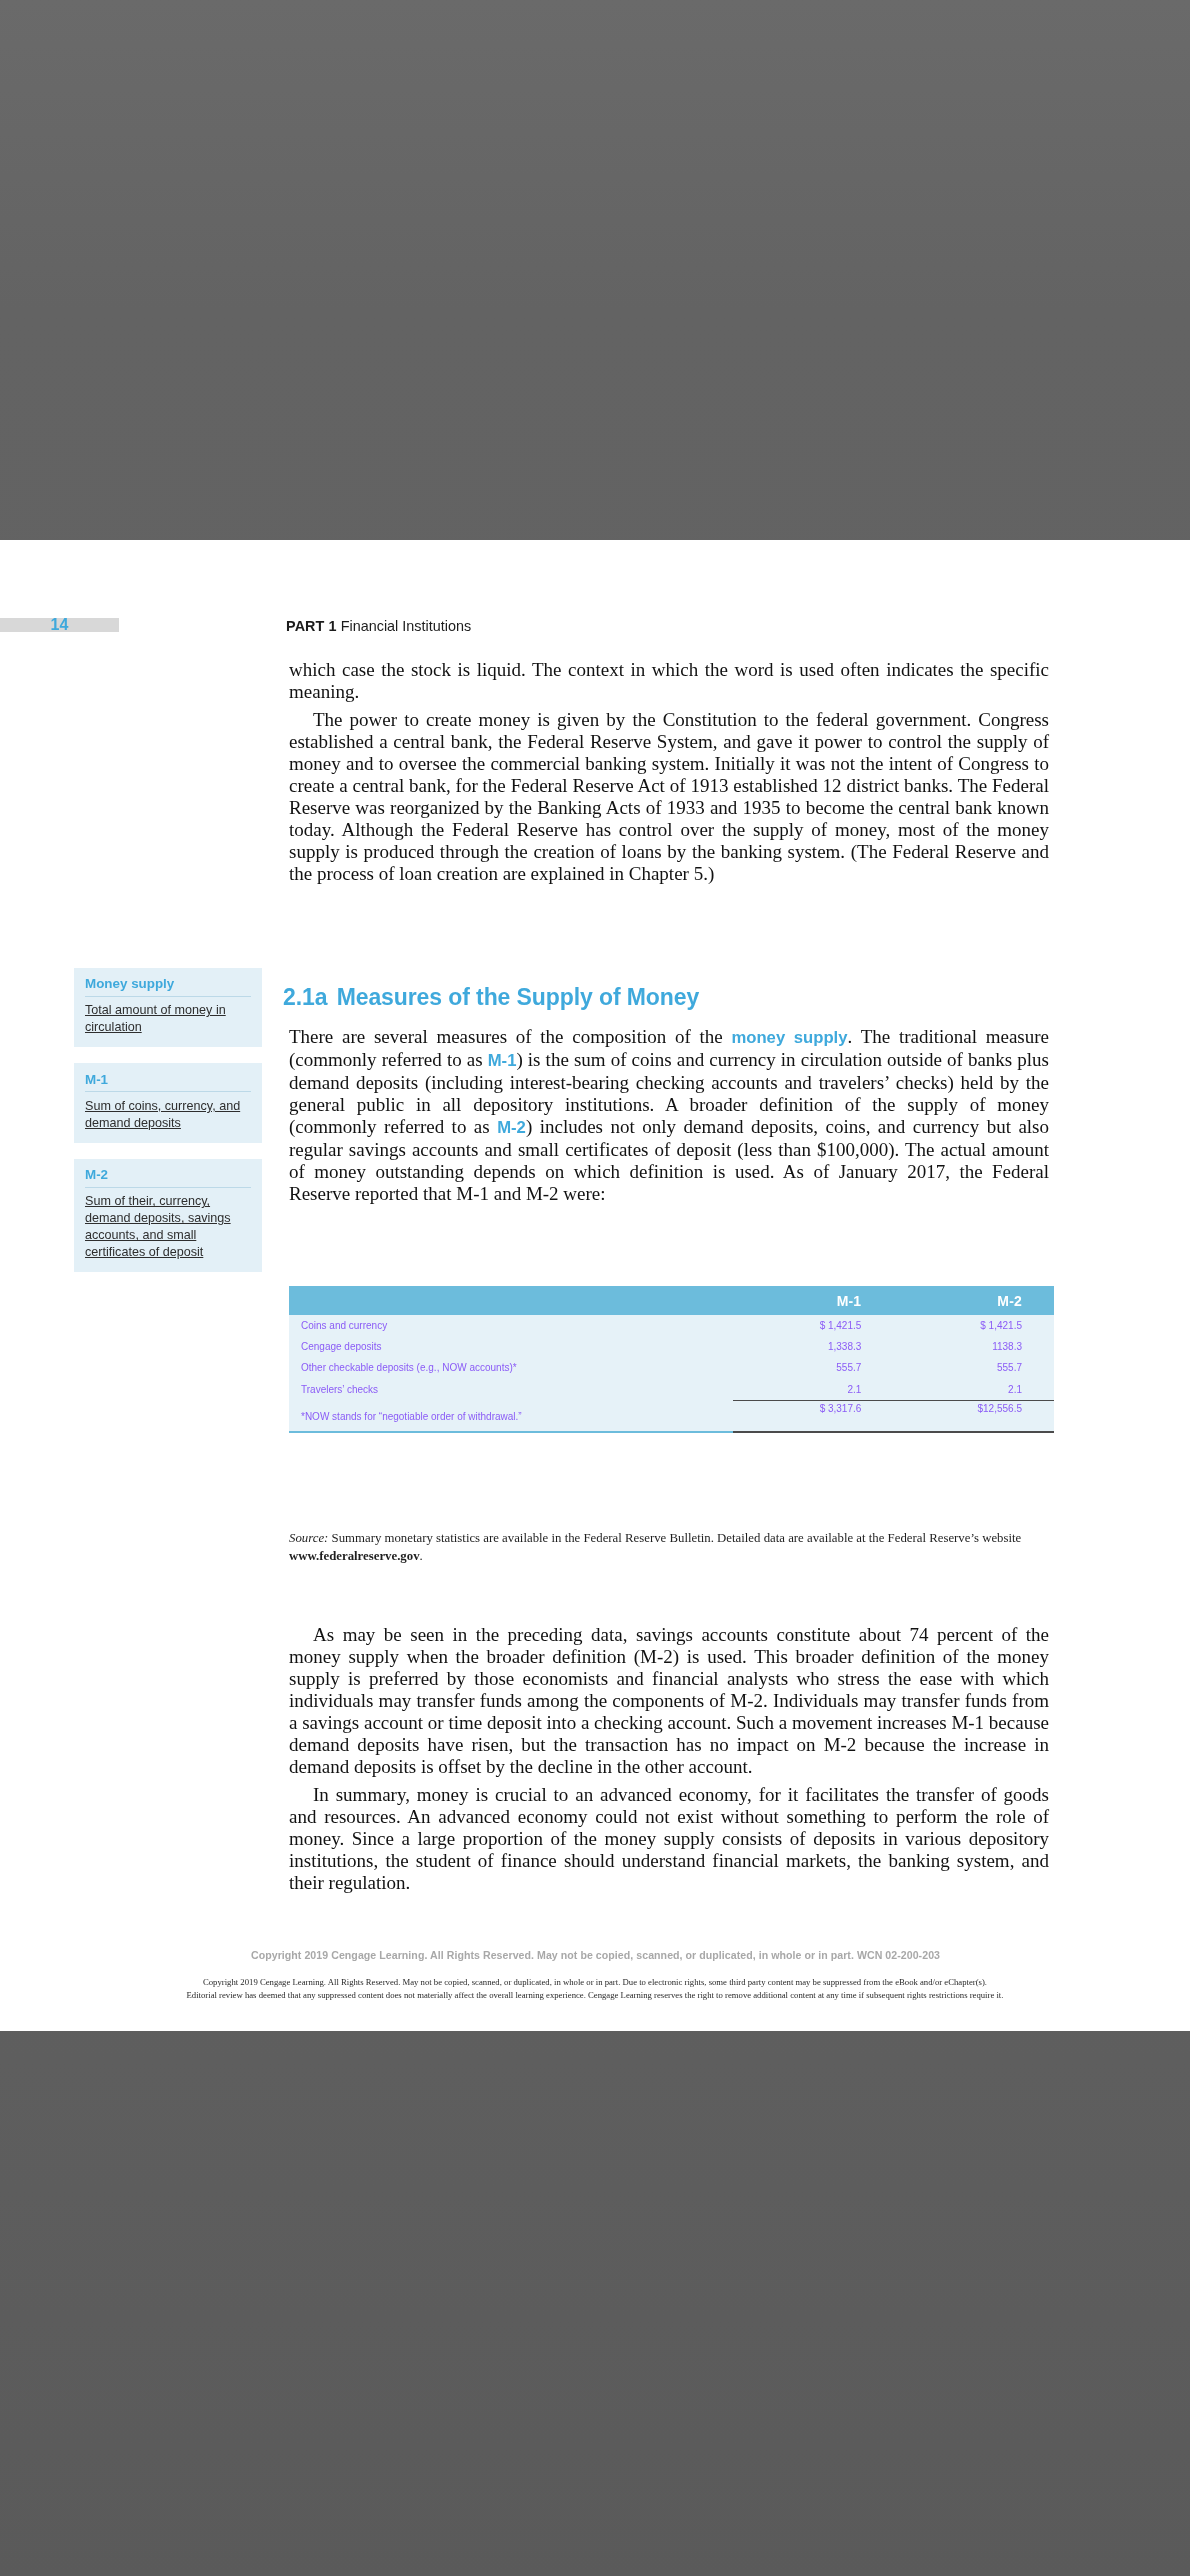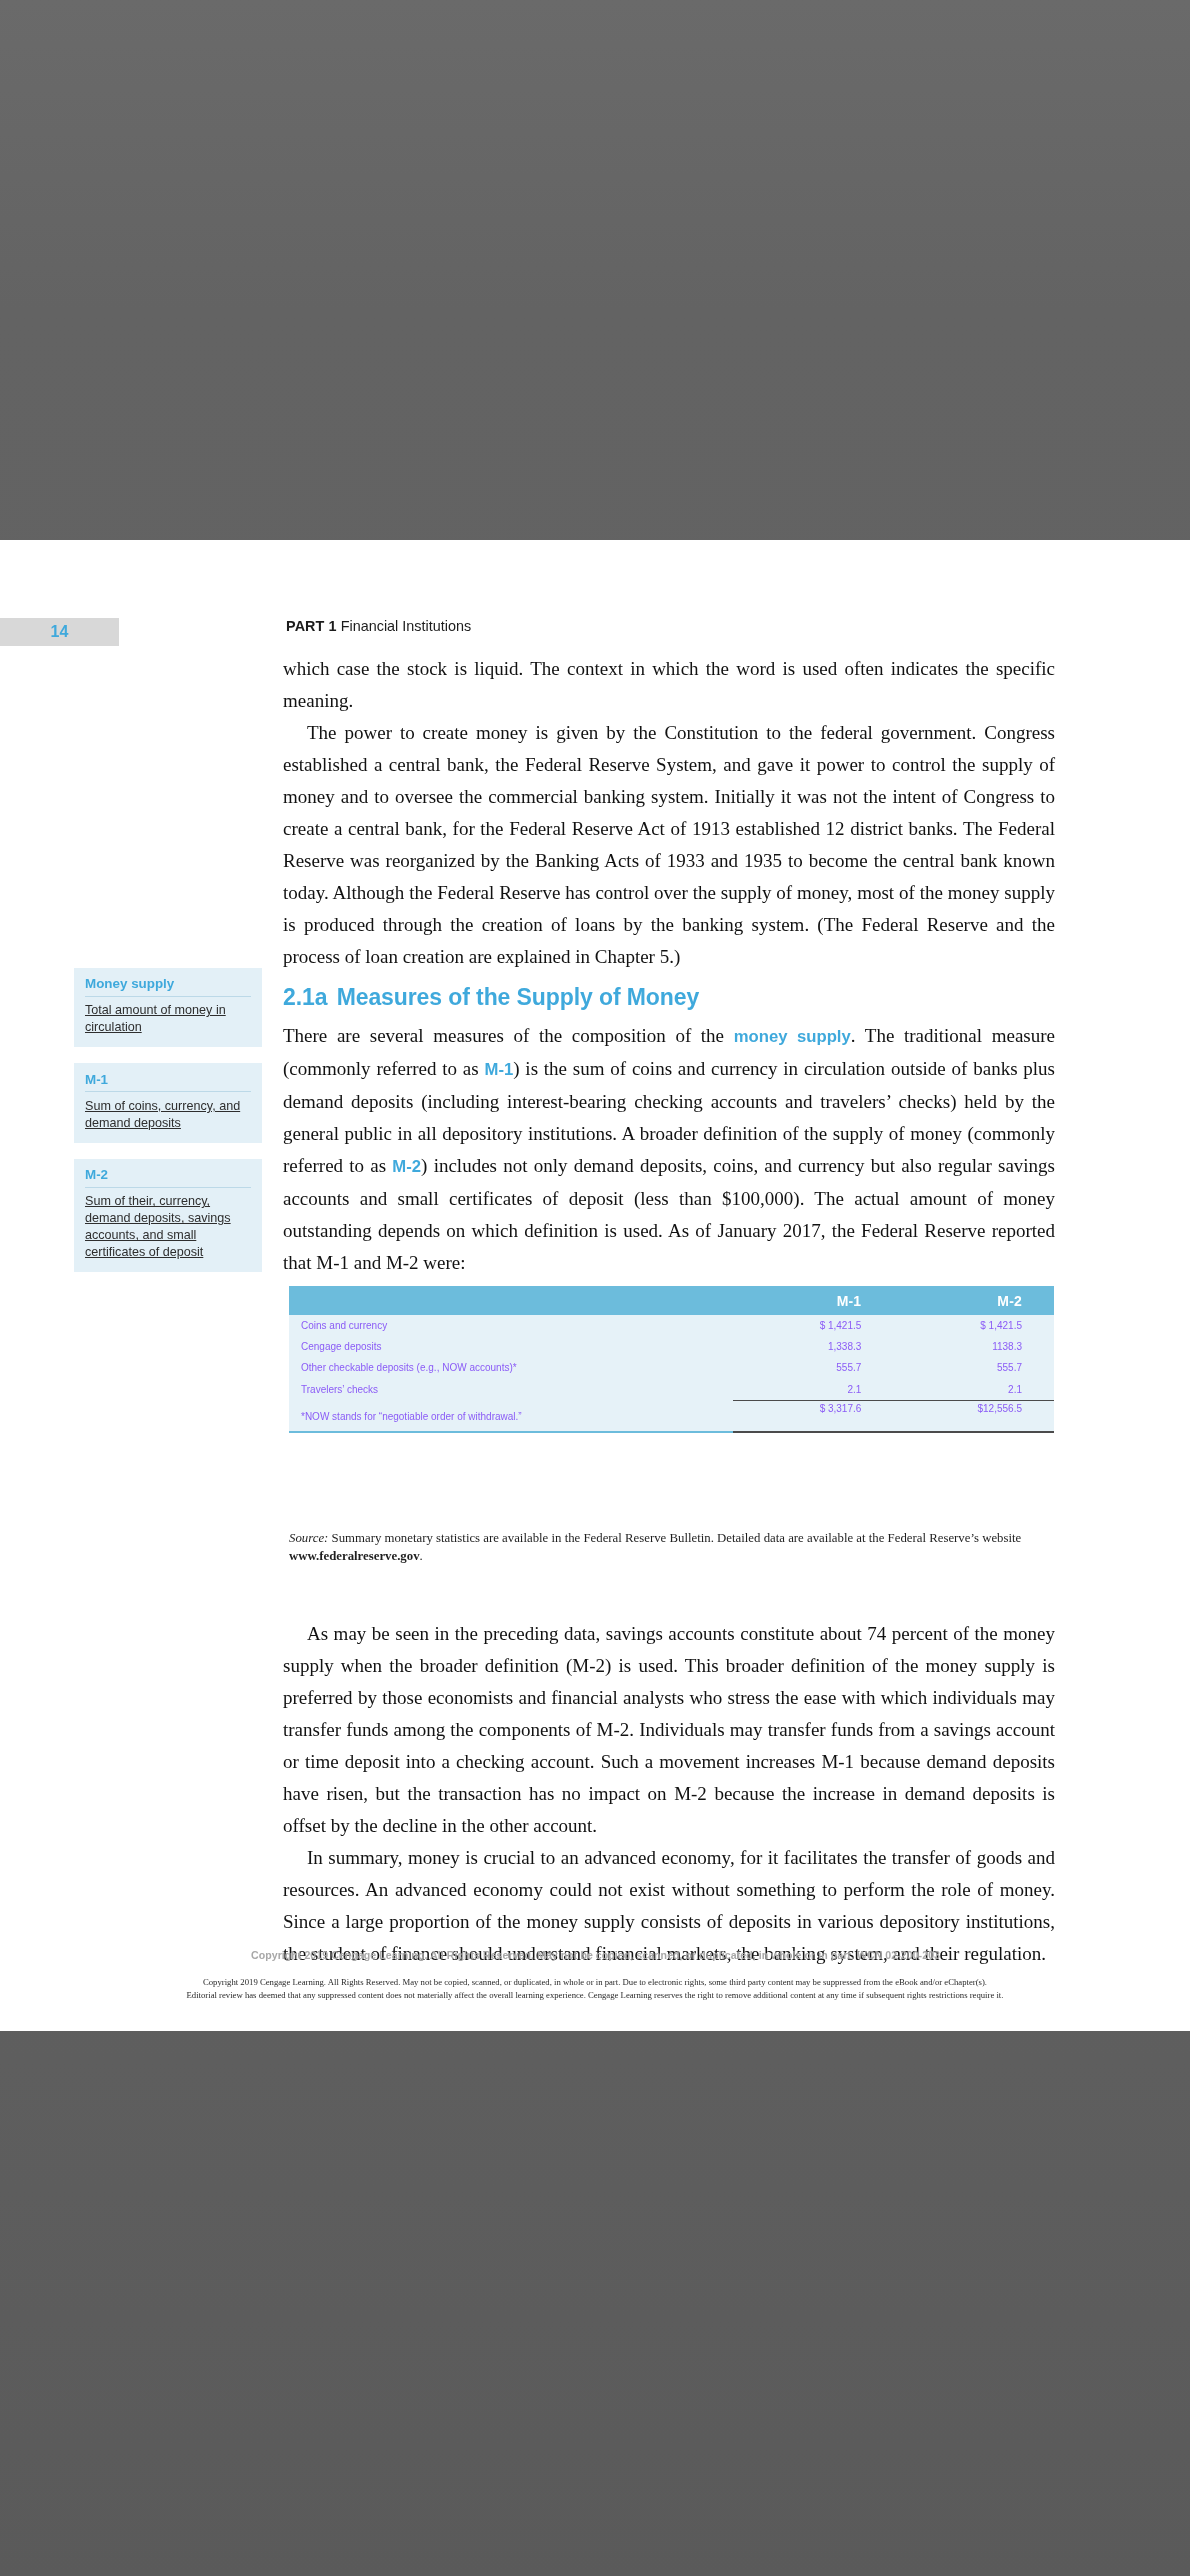--- a/index.html
+++ b/index.html
@@ -28,21 +28,21 @@
     height: 1491px;
     background: #ffffff;
   }
 
   
   .page-number-box {
     position: absolute;
     left: 0;
     top: 78px;
     width: 119px;
-    height: 28px;
+    height: 14px;
     background: #d8d8d8;
     display: flex;
     align-items: center;
     justify-content: center;
   }
   .page-number {
     font-family: "Liberation Sans", sans-serif;
     font-weight: bold;
     font-size: 16px;
     color: #3fa9dc;
@@ -70,26 +70,26 @@
   
   .text-col {
     position: absolute;
     left: 283px;
     width: 772px;
   }
 
   p.body {
     font-family: "Liberation Serif", serif;
     font-size: 19px;
-    line-height: 32px;
+    line-height: 22px;
     color: #121212;
     text-align: justify;
     text-justify: inter-word;
     hyphens: manual;
-    margin: 0;
+    margin: 6px;
   }
   p.body.indent { text-indent: 24px; }
 
   .accent { color: #3fa9dc; font-family: "Liberation Sans", sans-serif; font-weight: bold; font-size: 16.7px; }
 
   h2.section-head {
     font-family: "Liberation Sans", sans-serif;
     font-weight: bold;
     font-size: 23px;
     color: #3fa9dc;

